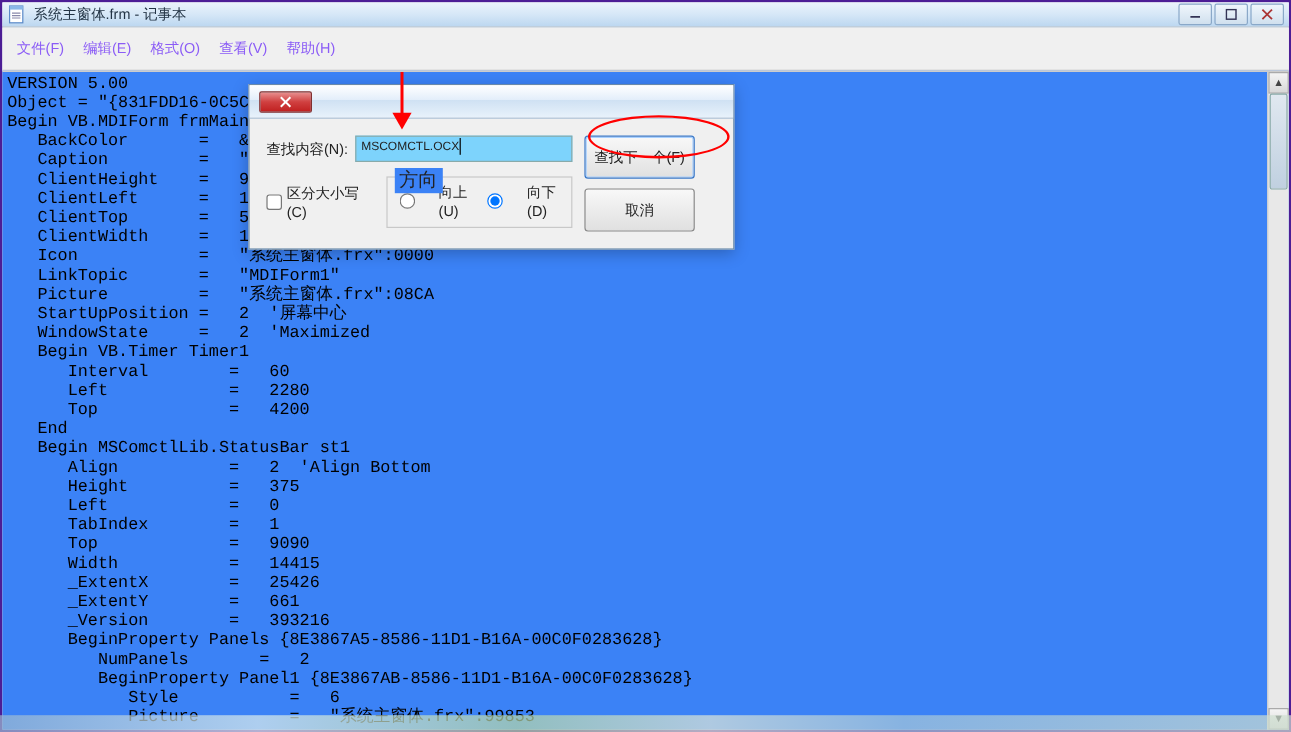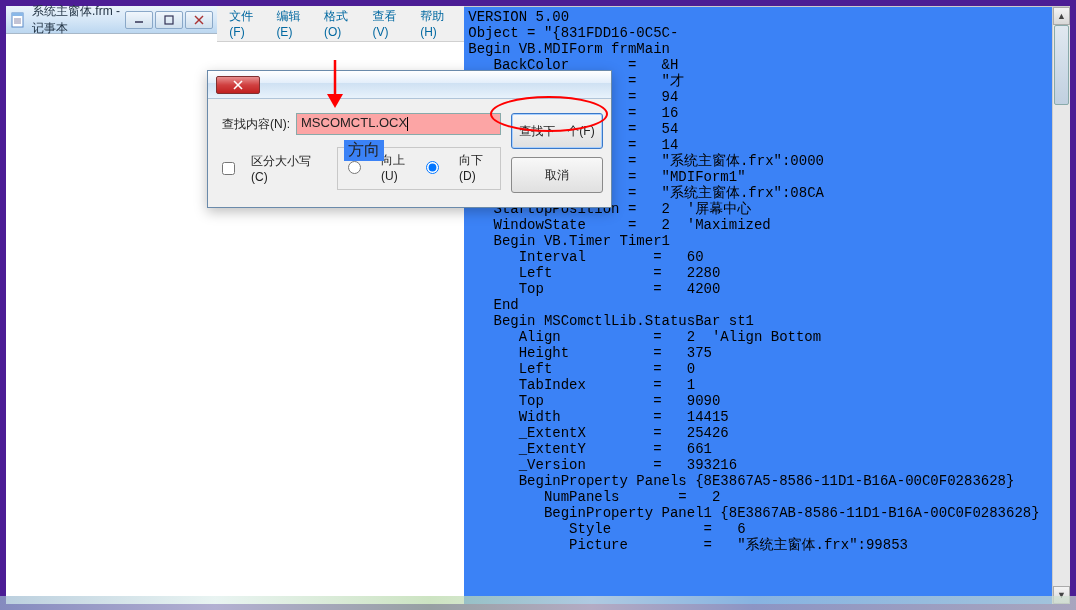--- a/index.html
+++ b/index.html
@@ -1,57 +1,57 @@
 <!DOCTYPE html>
 <html><head>
 <meta charset="utf-8">
 <style>
 * { margin:0; padding:0; box-sizing:border-box; font-family:"Microsoft YaHei","SimSun",Tahoma,sans-serif; }
 body { width:1076px; height:610px; background:linear-gradient(to bottom, #b8d8e8 0%, #d8e8f0 50%, #e8f0e8 100%); overflow:hidden; position:relative; }
 
 
-.notepad-window { position:absolute; top:0; left:0; right:0; bottom:0; background:#fff; border:6px solid #4c1d95; display:flex; }
+.notepad-window { position:absolute; top:0; left:0; right:0; bottom:0; background:#fff; border:2px solid #4c1d95; display:flex; flex-direction:column; }
 .np-titlebar { height:28px; background:linear-gradient(to bottom,#eaf3fb 0%,#d6e7f7 50%,#bcd7f0 100%); display:flex; align-items:center; padding:0 4px; border-bottom:1px solid #a8b8c8; }
 .np-icon { width:16px; height:16px; margin-right:6px; display:flex; align-items:center; justify-content:center; }
 .np-icon svg { width:16px; height:16px; }
 .np-title { font-size:12px; color:#223344; flex:1; }
 .np-controls { display:flex; gap:0; }
 .np-btn { width:28px; height:18px; background:linear-gradient(to bottom,#f0f6fc,#d0e0ee); border:1px solid #8aa8c8; border-radius:2px; margin-left:2px; display:flex; align-items:center; justify-content:center; font-size:10px; color:#335; }
 .np-btn.close { background:linear-gradient(to bottom,#f0f6fc,#d0e0ee); }
 .np-btn svg { width:10px; height:10px; }
 
-.np-menubar { height:36px; background:#f0f0f0; display:flex; align-items:center; padding:16px 4px; font-size:12px; color:#0369a1; border-bottom:1px solid #d0d0d0;}
+.np-menubar { height:36px; background:#f0f0f0; display:flex; align-items:center; padding:16px 4px; font-size:12px; color:#8b5cf6; border-bottom:1px solid #d0d0d0;}
 .np-menubar span { padding:2px 8px; cursor:default; }
 
 .np-clientwrap { flex:1; position:relative; background:#3b82f6; display:flex; border-top:1px solid #ccc;}
 .np-textarea { flex:1; white-space:pre; font-family:"SimSun","NSimSun","Courier New",monospace; font-size:14px; line-height:16px; color:#000; padding:2px 4px; overflow:hidden; }
 .np-scroll { width:18px; background:#e8e8e8; border-left:1px solid #ccc; position:relative; }
 .np-scroll-up,.np-scroll-down { height:18px; background:linear-gradient(to bottom,#f4f4f4,#d8d8d8); border:1px solid #aaa; display:flex; align-items:center; justify-content:center; font-size:9px; color:#444; }
 .np-scroll-down { position:absolute; bottom:0; left:0; right:0; }
 .np-scroll-thumb { position:absolute; left:1px; right:1px; top:18px; height:80px; background:linear-gradient(to bottom,#e0e8f0,#c0d0e0); border:1px solid #8aa; border-radius:2px;}
 
 
 .find-dialog { position:absolute; top:70px; left:207px; width:405px; background:#f0f0f0; border:1px solid #6a8aaa; box-shadow:0 4px 12px rgba(0,0,0,.25); }
 .fd-titlebar { height:28px; background:linear-gradient(to bottom,#ffffff 0%,#e3eefa 45%,#cfe1f3 46%,#e8f2fb 100%); display:flex; align-items:center; padding:0 8px; border-bottom:1px solid #b0c4d8; }
 .fd-title { font-size:12px; color:#223; flex:1; }
 .fd-close { width:44px; height:18px; background:linear-gradient(to bottom,#e89090 0%,#d04040 50%,#c02020 100%); border:1px solid #803030; border-radius:2px; display:flex; align-items:center; justify-content:center; }
 .fd-close svg { width:10px; height:10px; }
-.fd-body { padding:14px 8px 14px 14px; font-size:12px; color:#222; position:relative; }
+.fd-body { padding:14px 32px 14px 14px; font-size:12px; color:#222; position:relative; }
 .fd-row1 { display:flex; align-items:center; gap:6px; }
 .fd-label { white-space:nowrap; }
-.fd-input { flex:1; height:22px; border:1px solid #8aa; background:#fca5a5; padding:1px 4px 0 4px; font-family:"SimSun",monospace; font-size:13px; position:relative; }
+.fd-input { flex:1; height:22px; border:1px solid #8aa; background:#7dd3fc; padding:1px 4px 0 4px; font-family:"SimSun",monospace; font-size:10px; position:relative; }
 .fd-input-text{ display:inline-block }
 
 .fd-caret { display:inline-block; width:1px; height:14px; background:#000; vertical-align:middle; margin-left:0; animation:blink 1s step-end infinite; }
 @keyframes blink { 50% { opacity:0 } }
 .fd-btncol { display:flex; flex-direction:column; gap:8px; margin-left:10px; }
 .fd-button { width:92px; height:36px; background:linear-gradient(to bottom,#f8f8f8,#e0e0e0); border:1px solid #8a8a8a; border-radius:3px; font-size:12px; display:flex; align-items:center; justify-content:center; }
 .fd-button.primary { border:1px solid #3a78c8; box-shadow:inset 0 0 0 1px #a8d0ff; }
 .fd-row2 { display:flex; align-items:center; margin-top:12px; gap:18px; }
-.fd-check { display:flex; align-items:center; gap:16px; }
+.fd-check { display:flex; align-items:center; gap:4px; }
 .fd-check input { width:13px; height:13px; }
 .fd-dirgroup { border:1px solid #c8c8c8; padding:4px 10px 6px 10px; position:relative; margin-left:4px; display:flex; gap:14px; align-items:center;}
 .fd-dirlegend { position:absolute; top:-8px; left:6px; background:#3b82f6; padding:0 4px; font-size:16px; }
 .fd-radio { display:flex; align-items:center; gap:20px; font-size:12px; }
 .fd-toprow { display:flex; align-items:flex-start; }
 .fd-leftcol { flex:1; }
 
 
 .anno-circle { position:absolute; border:2px solid #f00; border-radius:50%/50%; pointer-events:none; }
 .anno-arrow { position:absolute; pointer-events:none; }

